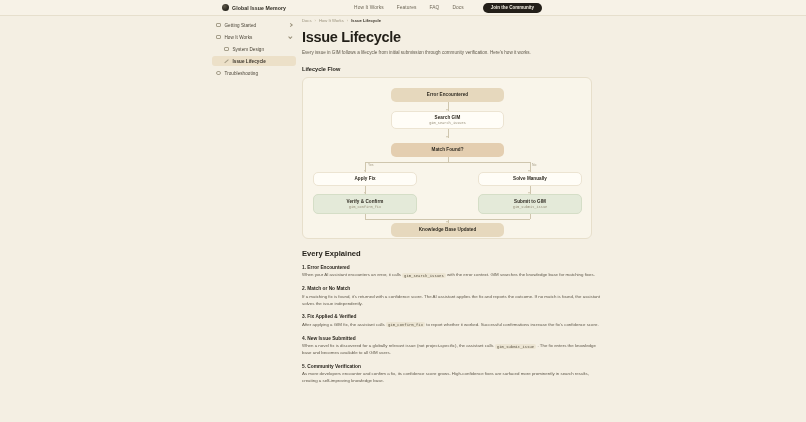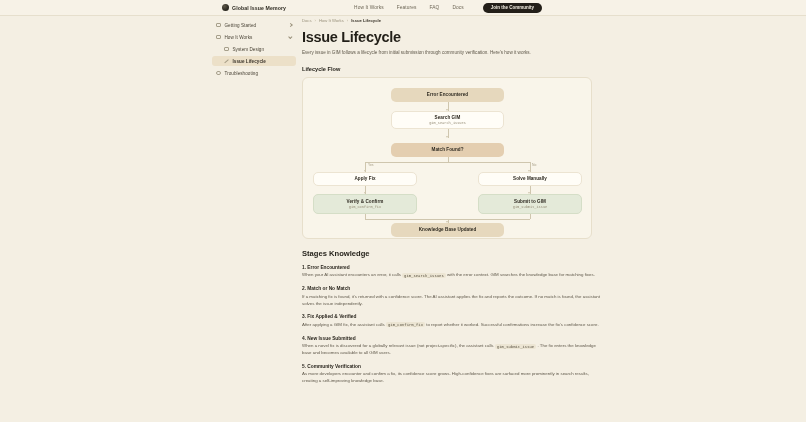--- a/index.html
+++ b/index.html
@@ -233,21 +233,21 @@
         <div class="n-title">Submit to GIM</div>
         <div class="n-code">gim_submit_issue</div>
       </div>
 
       <div class="node tan" style="left:88px; top:145px; width:113px; height:14px;">
         <div class="n-title">Knowledge Base Updated</div>
       </div>
     </div>
 
     <div class="stages">
-      <div class="stages-h">Stages Knowledge</div>
+      <div class="stages-h">Every Explained</div>
 
       <div class="stage">
         <div class="stage-t">1. Error Encountered</div>
         <div class="stage-b">
           <span>When your AI assistant encounters an error, it calls</span>
           <code class="inline">gim_search_issues</code>
           <span>with the error context. GIM searches the knowledge base for matching fixes.</span>
         </div>
       </div>
 

